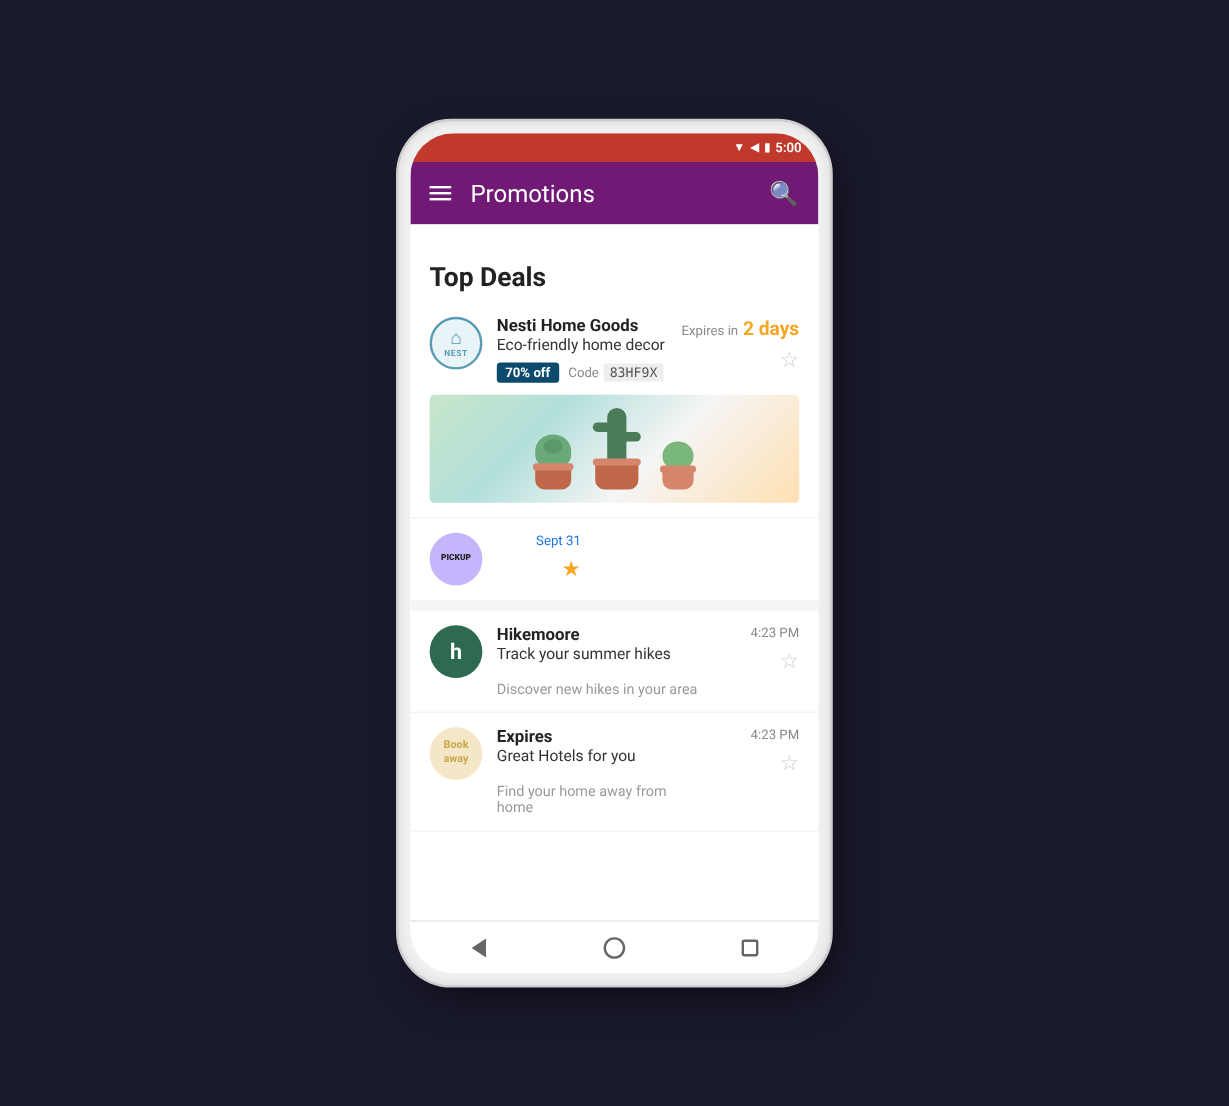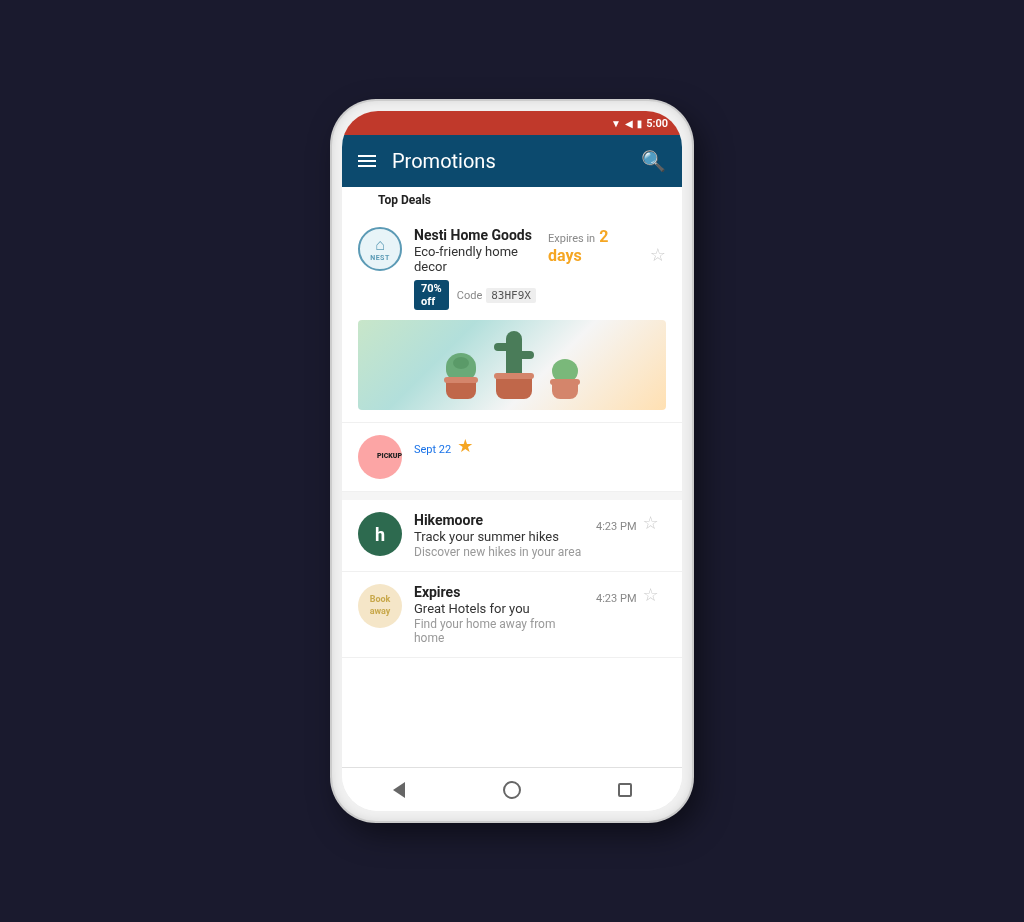--- a/index.html
+++ b/index.html
@@ -55,21 +55,21 @@
       font-size: 11px;
       font-weight: 600;
     }
     .wifi-icon, .signal-icon, .battery-icon {
       color: white;
       font-size: 10px;
     }
 
     
     .app-bar {
-      background: #0c4a6e;
+      background: #701a75;
       height: 52px;
       display: flex;
       align-items: center;
       padding: 0 16px;
       gap: 16px;
     }
     .menu-icon {
       color: white;
       font-size: 20px;
       cursor: pointer;
@@ -97,25 +97,24 @@
 
     
     .content {
       flex: 1;
       overflow-y: auto;
       background: #fff;
     }
 
     
     .section-title {
-      font-size: 12px;
+      font-size: 22px;
       font-weight: 700;
       color: #222;
-      padding: 6px 16px 8px;
-      margin-left: 20px;
+      padding: 32px 16px 8px;
     }
 
     
     .promo-item {
       padding: 12px 16px;
       border-bottom: 1px solid #f0f0f0;
     }
 
     .promo-header {
       display: flex;
@@ -151,25 +150,24 @@
       font-size: 16px;
       line-height: 1;
     }
     .nesti-text {
       font-size: 7px;
       font-weight: 700;
       letter-spacing: 0.5px;
     }
 
     .pickup-logo {
-      background: #fca5a5;
+      background: #c4b5fd;
       color: #222;
       font-size: 8px;
       font-weight: 900;
-      justify-content: flex-end;
     }
 
     .hikemoore-logo {
       background: #2d6a4f;
       color: white;
       font-size: 18px;
       font-weight: 700;
     }
 
     .bookaway-logo {
@@ -190,26 +188,26 @@
       color: #222;
     }
     .promo-desc {
       font-size: 13px;
       color: #333;
       margin-top: 1px;
     }
     .promo-subdesc {
       font-size: 12px;
       color: #999;
-      margin-top: 1px;
+      margin-top: 14px;
     }
 
     .promo-meta {
       display: flex;
-      flex-direction: row;
+      flex-direction: column;
       align-items: flex-end;
       gap: 6px;
       min-width: 70px;
     }
     .promo-date {
       font-size: 11px;
     }
     .expires-text {
       font-size: 11px;
       color: #888;
@@ -438,21 +436,21 @@
       </div>
 
       <div class="promo-item">
         <div class="promo-header">
           <div class="promo-logo pickup-logo">
             <div style="text-align:center;line-height:1.1;">
               <div style="font-size:7px;font-weight:900;">PICKUP</div>
             </div>
           </div>
           <div class="promo-meta">
-            <span class="promo-date date-blue">Sept 22</span>
+            <span class="promo-date date-blue">Sept 31</span>
             <span class="star-icon star-filled">★</span>
           </div>
         </div>
       </div>
 
       <div class="divider"></div>
 
 
       <div class="promo-item">
         <div class="promo-header">

